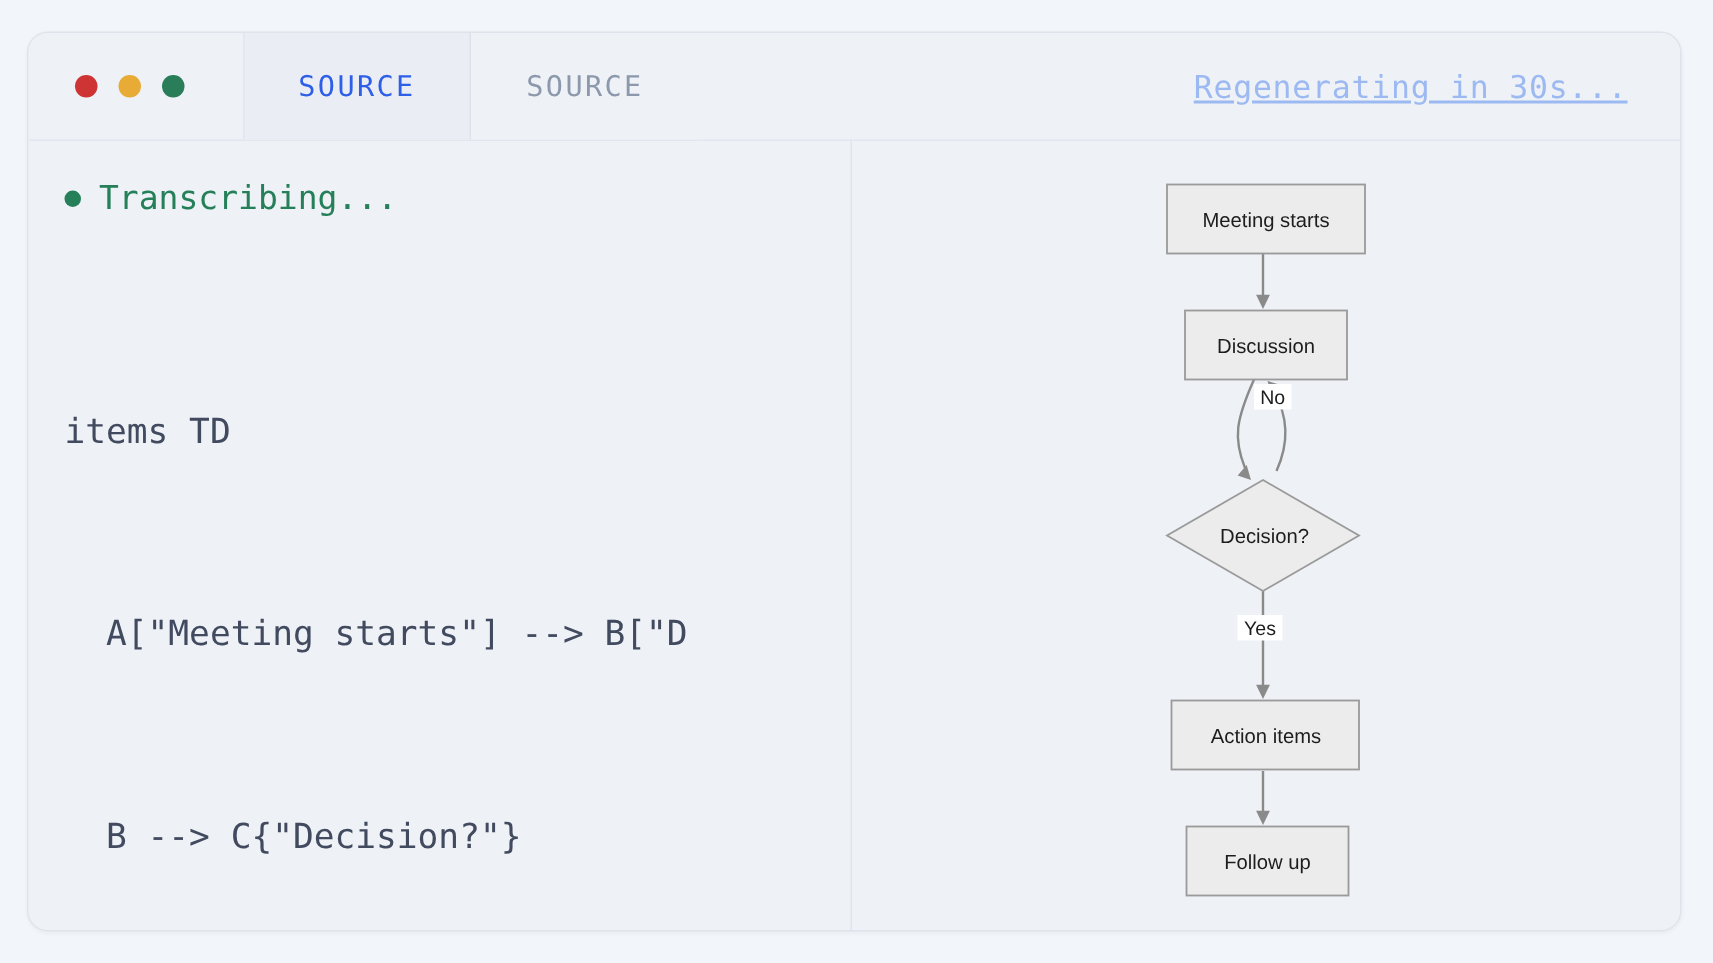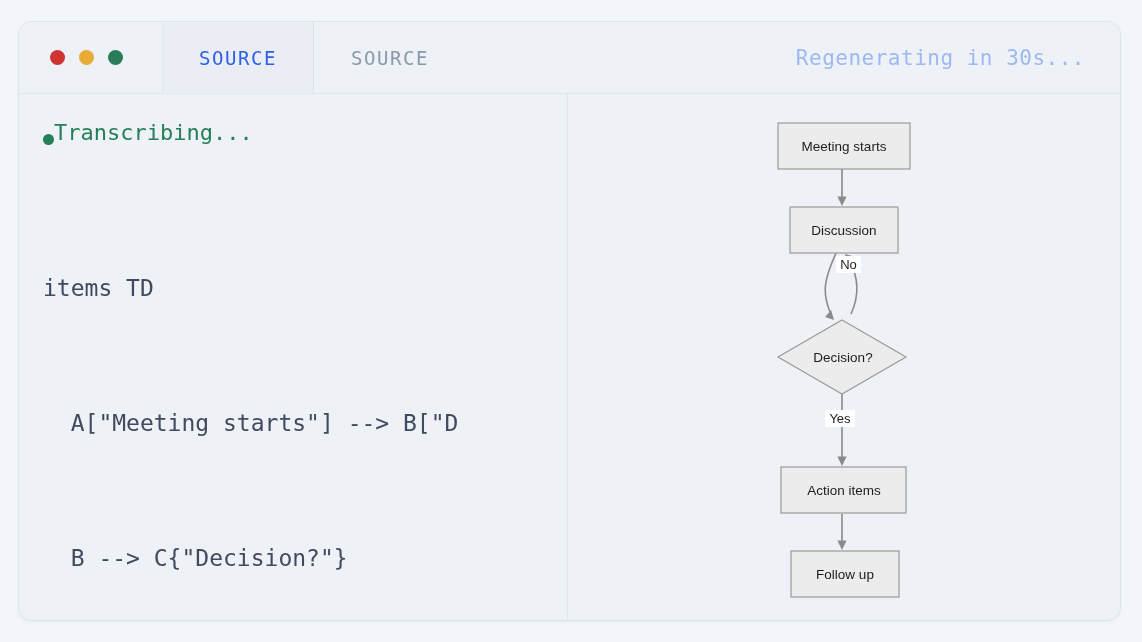--- a/index.html
+++ b/index.html
@@ -77,41 +77,43 @@
     flex: 1 1 auto;
     display: flex;
     align-items: center;
     justify-content: flex-end;
     padding-right: 35px;
     font-family: "DejaVu Sans Mono", monospace;
     font-size: 21px;
     letter-spacing: 0.5px;
     color: #9cb9f2;
     white-space: nowrap;
+    text-decoration: underline;
   }
 
   
   .body-split {
     display: flex;
     height: 527px;
     background: #eef1f6;
   }
 
   .pane-source {
     position: relative;
     width: 549px;
     flex: 0 0 549px;
     border-right: 1px solid #e0e4ed;
     padding: 26px 0 0 24px;
     overflow: hidden;
   }
 
   .status-line {
     display: flex;
-    align-items: flex-end;
+    align-items: center;
+    gap: 12px;
     font-family: "DejaVu Sans Mono", monospace;
     font-size: 22px;
     color: #258059;
     white-space: nowrap;
     margin-bottom: 31px;
   }
   .status-dot {
     width: 11px; height: 11px; border-radius: 50%;
     background: #258059; flex: 0 0 auto;
   }

